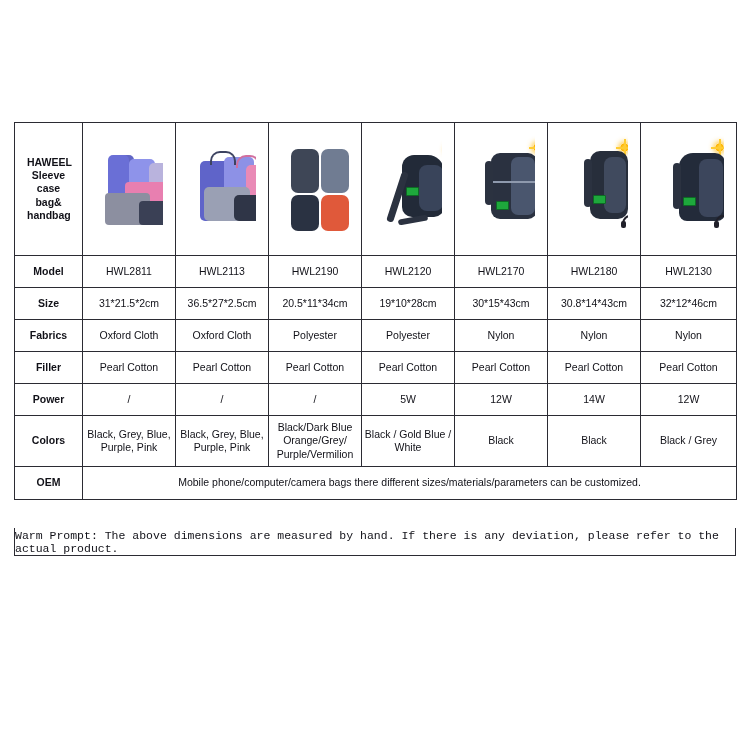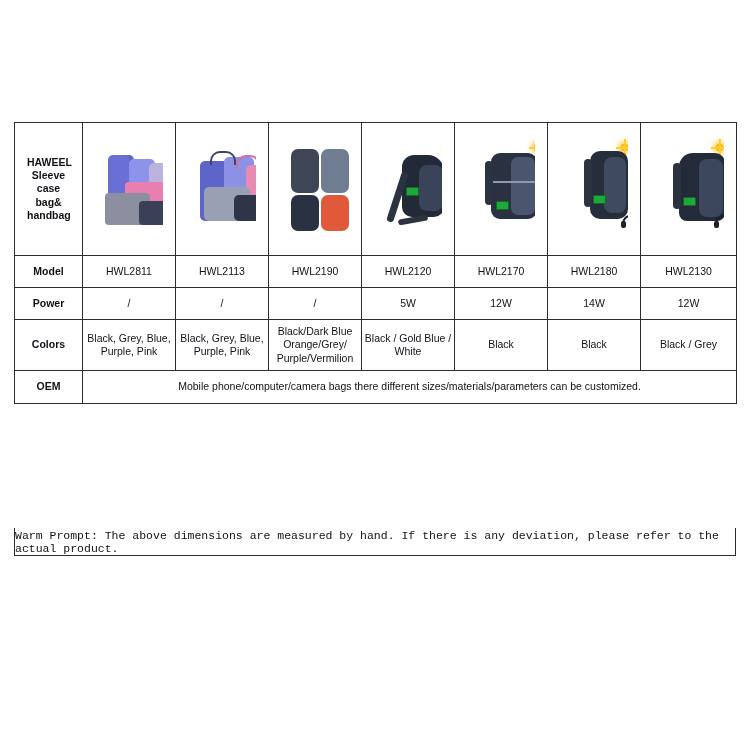--- a/index.html
+++ b/index.html
@@ -254,23 +254,53 @@
         <td class="rowlabel">Model</td>
         <td>HWL2811</td>
         <td>HWL2113</td>
         <td>HWL2190</td>
         <td>HWL2120</td>
         <td>HWL2170</td>
         <td>HWL2180</td>
         <td>HWL2130</td>
       </tr>
 
-
-
-
+      <tr class="datarow">
+        <td class="rowlabel">Size</td>
+        <td>31*21.5*2cm</td>
+        <td>36.5*27*2.5cm</td>
+        <td>20.5*11*34cm</td>
+        <td>19*10*28cm</td>
+        <td>30*15*43cm</td>
+        <td>30.8*14*43cm</td>
+        <td>32*12*46cm</td>
+      </tr>
+
+      <tr class="datarow">
+        <td class="rowlabel">Fabrics</td>
+        <td>Oxford Cloth</td>
+        <td>Oxford Cloth</td>
+        <td>Polyester</td>
+        <td>Polyester</td>
+        <td>Nylon</td>
+        <td>Nylon</td>
+        <td>Nylon</td>
+      </tr>
+
+
+      <tr class="datarow">
+        <td class="rowlabel">Filler</td>
+        <td>Pearl Cotton</td>
+        <td>Pearl Cotton</td>
+        <td>Pearl Cotton</td>
+        <td>Pearl Cotton</td>
+        <td>Pearl Cotton</td>
+        <td>Pearl Cotton</td>
+        <td>Pearl Cotton</td>
+      </tr>
 
       <tr class="datarow">
         <td class="rowlabel">Power</td>
         <td>/</td>
         <td>/</td>
         <td>/</td>
         <td>5W</td>
         <td>12W</td>
         <td>14W</td>
         <td>12W</td>

